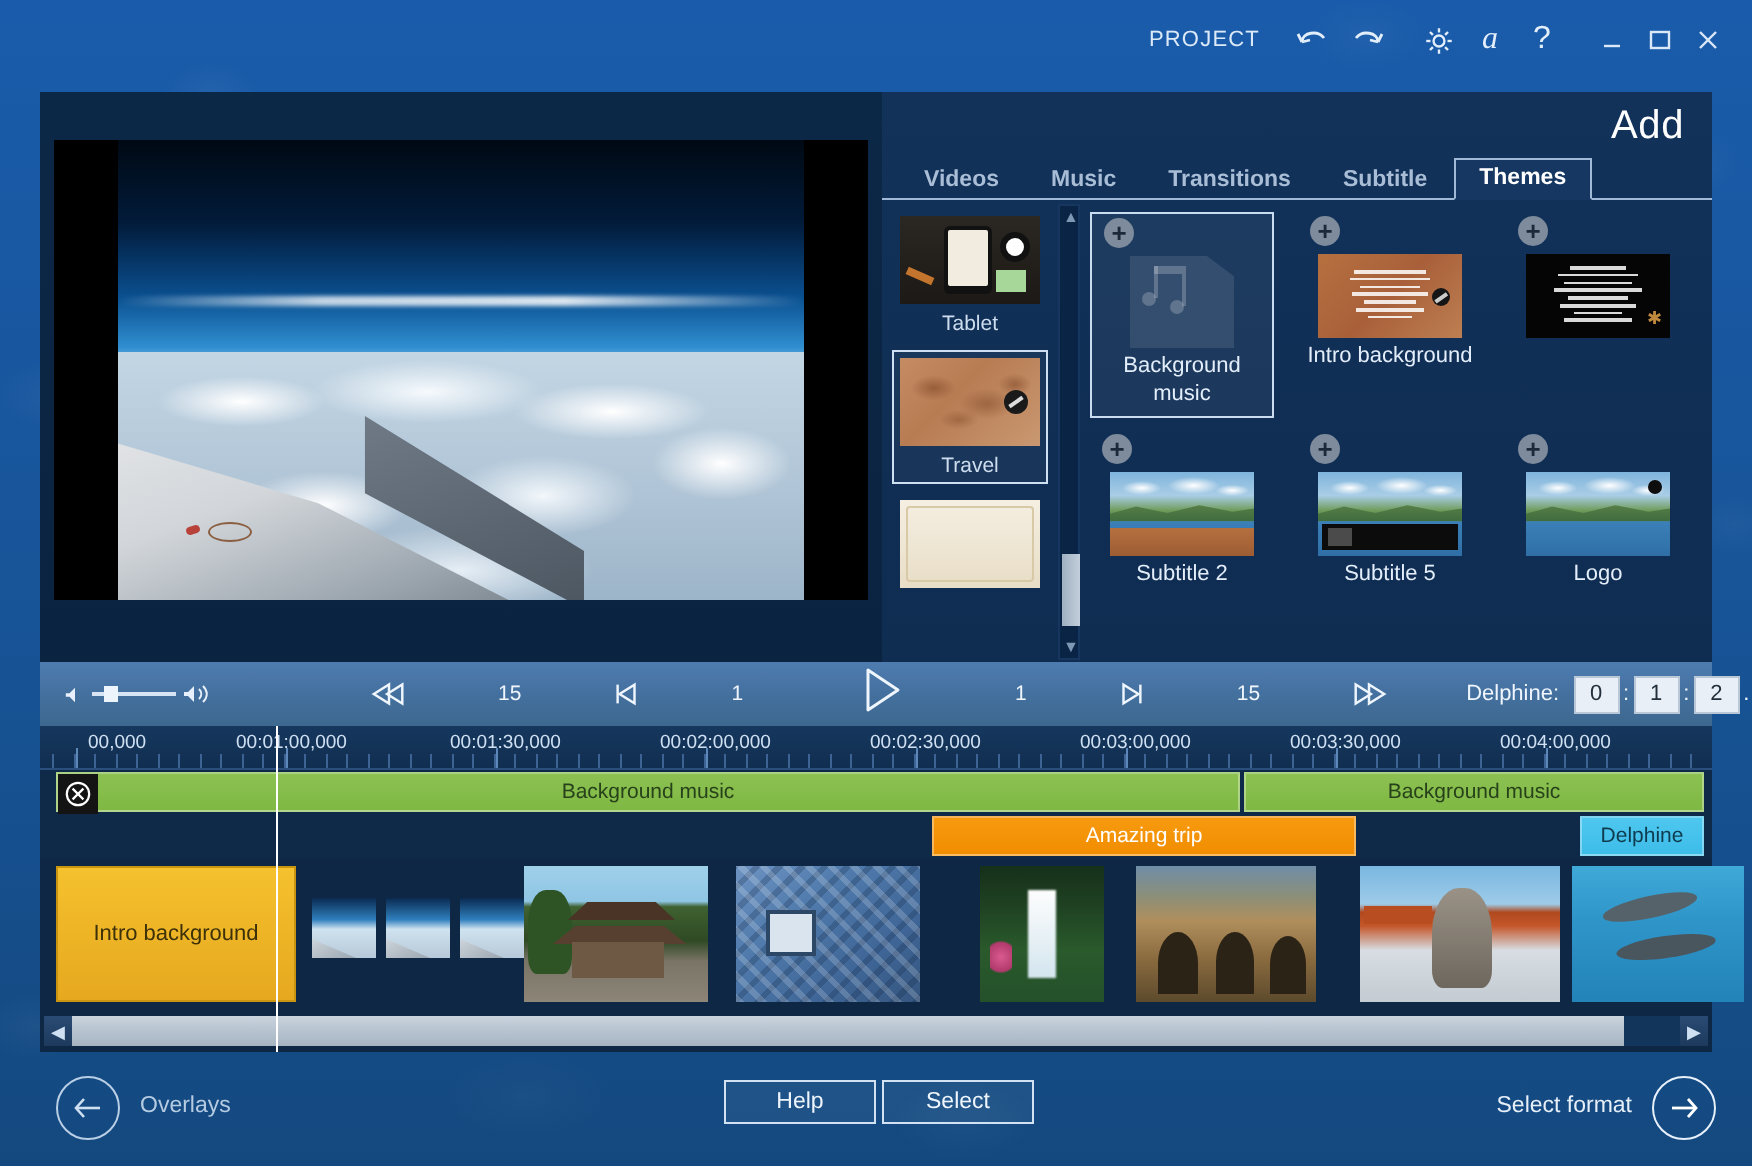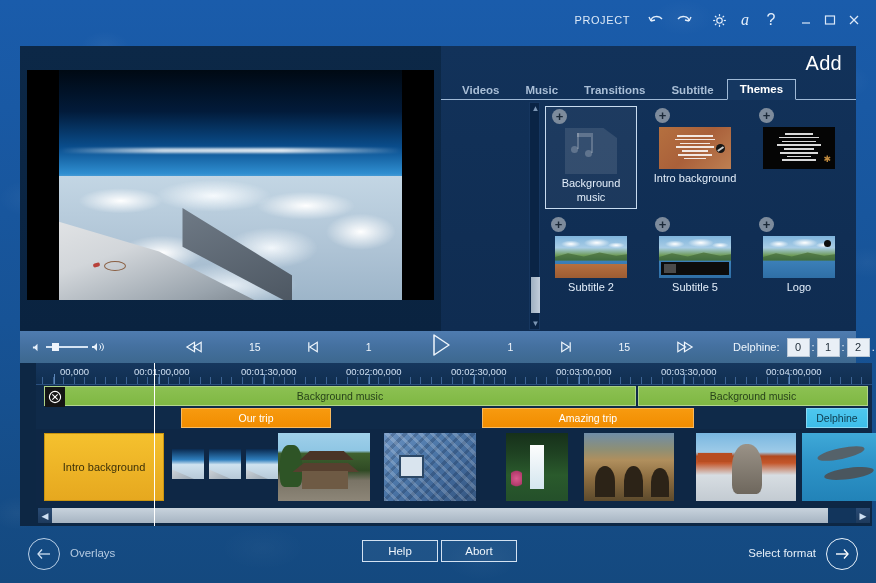--- a/index.html
+++ b/index.html
@@ -255,21 +255,21 @@
     width: 23px; height: 19px; background: #e9eff6; color: #23303c;
     display:flex; align-items:center; justify-content:center;
     font-size: 11px; border: 1px solid #b9c7d6; cursor: text;
   }
   .pos-sep { color:#eef5fc; font-size:11px; margin: 0 2px; }
   #goto-end { margin-left: 9px; margin-right: 9px; color:#eef5fc; display:flex; align-items:center; cursor:pointer;}
   #transport-spacer { flex: 0 0 18px; }
 
   
   #timeline {
-    position: absolute; left: 16px; top: 317px; width: 836px; height: 163px;
+    position: absolute; left: 0; top: 317px; width: 836px; height: 163px;
     background: #0d2744;
   }
   #ruler {
     position: absolute; left: 0; top: 0; width: 836px; height: 22px;
     background: linear-gradient(180deg,#16375e 0%,#102e50 100%);
     border-bottom: 1px solid #2a4f7d;
     overflow: hidden;
   }
   .rlabel { position:absolute; top:3px; font-size:9.5px; color:#cfe0f2; }
   .tick { position:absolute; top:14px; width:1px; background:#3c6394; }
@@ -454,20 +454,43 @@
       <div id="add-label">Add</div>
 
       <div id="tabbar">
         <div class="tab">Videos</div>
         <div class="tab">Music</div>
         <div class="tab">Transitions</div>
         <div class="tab">Subtitle</div>
         <div class="tab active">Themes</div>
       </div>
 
+      <div id="thumb-col">
+        <div class="thumb-item">
+          <div class="thumb-box tab-img">
+            <div class="tablet">
+                <div class="tablet-in"></div>
+              </div>
+            <div class="cup"></div>
+            <div class="note"></div>
+            <div class="pen"></div>
+          </div>
+          <div class="thumb-caption">Tablet</div>
+        </div>
+        <div class="thumb-item selected">
+          <div class="thumb-box travel-img">
+            <div class="compass"></div>
+          </div>
+          <div class="thumb-caption">Travel</div>
+        </div>
+        <div class="thumb-item">
+          <div class="thumb-box paper-img"></div>
+          <div class="thumb-caption"></div>
+        </div>
+      </div>
 
       <div id="thumb-scroll">
         <div class="sc-arrow">▲</div>
         <div class="sc-thumb"></div>
         <div class="sc-arrow bot">▼</div>
       </div>
 
       <div id="themes-grid">
 
         <div class="theme-cell selected">
@@ -742,23 +765,20 @@
               </svg>
           </span>
           <span>Background music</span>
         </div>
         <div class="clip green" style="left:602px;width:230px">
           <span>Background music</span>
         </div>
       </div>
 
       <div class="track-row" id="track-title">
-        <div class="clip orange" style="left:145px;width:150px">
-          <span>Our trip</span>
-        </div>
         <div class="clip orange" style="left:446px;width:212px">
           <span>Amazing trip</span>
         </div>
         <div class="clip cyan" style="left:770px;width:62px">
           <span>Delphine</span>
         </div>
       </div>
 
       <div class="track-row" id="track-video">
         <div class="vclip intro" style="left:8px;width:120px">
@@ -824,21 +844,21 @@
   <div id="bottombar">
     <div id="prev-circle">
       <svg width="20" height="16" viewBox="0 0 20 16">
           <line x1="16" y1="8" x2="4" y2="8" stroke="currentColor" stroke-width="1.3"></line>
           <path d="M8 3.5 L4 8 L8 12.5" stroke="currentColor" stroke-width="1.3" fill="none"></path>
         </svg>
     </div>
     <div id="prev-label">Overlays</div>
 
     <div class="btm-btn" id="help-btn">Help</div>
-    <div class="btm-btn" id="abort-btn">Abort</div>
+    <div class="btm-btn" id="abort-btn">Select</div>
 
     <div id="format-label">Select format</div>
     <div id="next-circle">
       <svg width="20" height="16" viewBox="0 0 20 16">
           <line x1="4" y1="8" x2="16" y2="8" stroke="currentColor" stroke-width="1.4"></line>
           <path d="M12 3.5 L16 8 L12 12.5" stroke="currentColor" stroke-width="1.4" fill="none"></path>
         </svg>
     </div>
   </div>
 </div>

